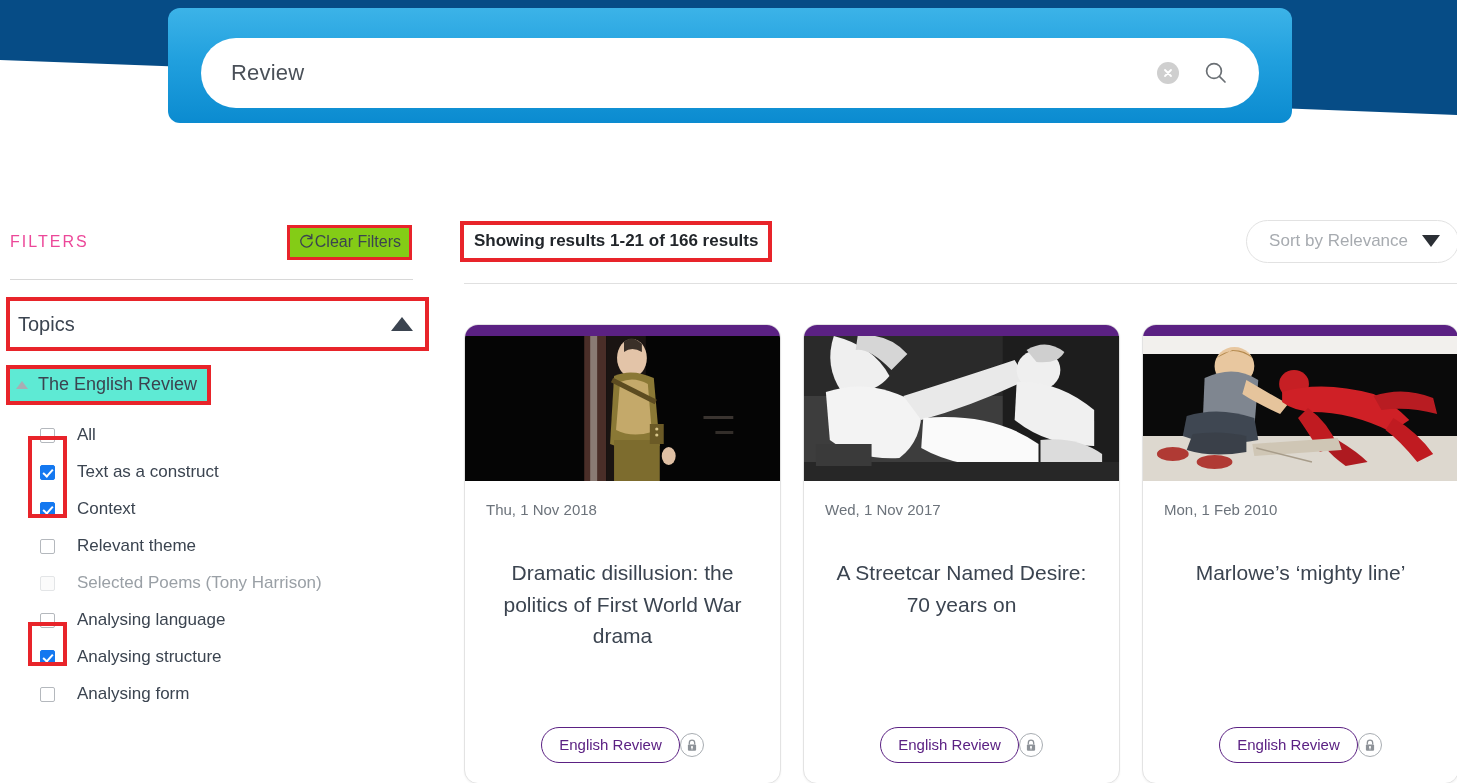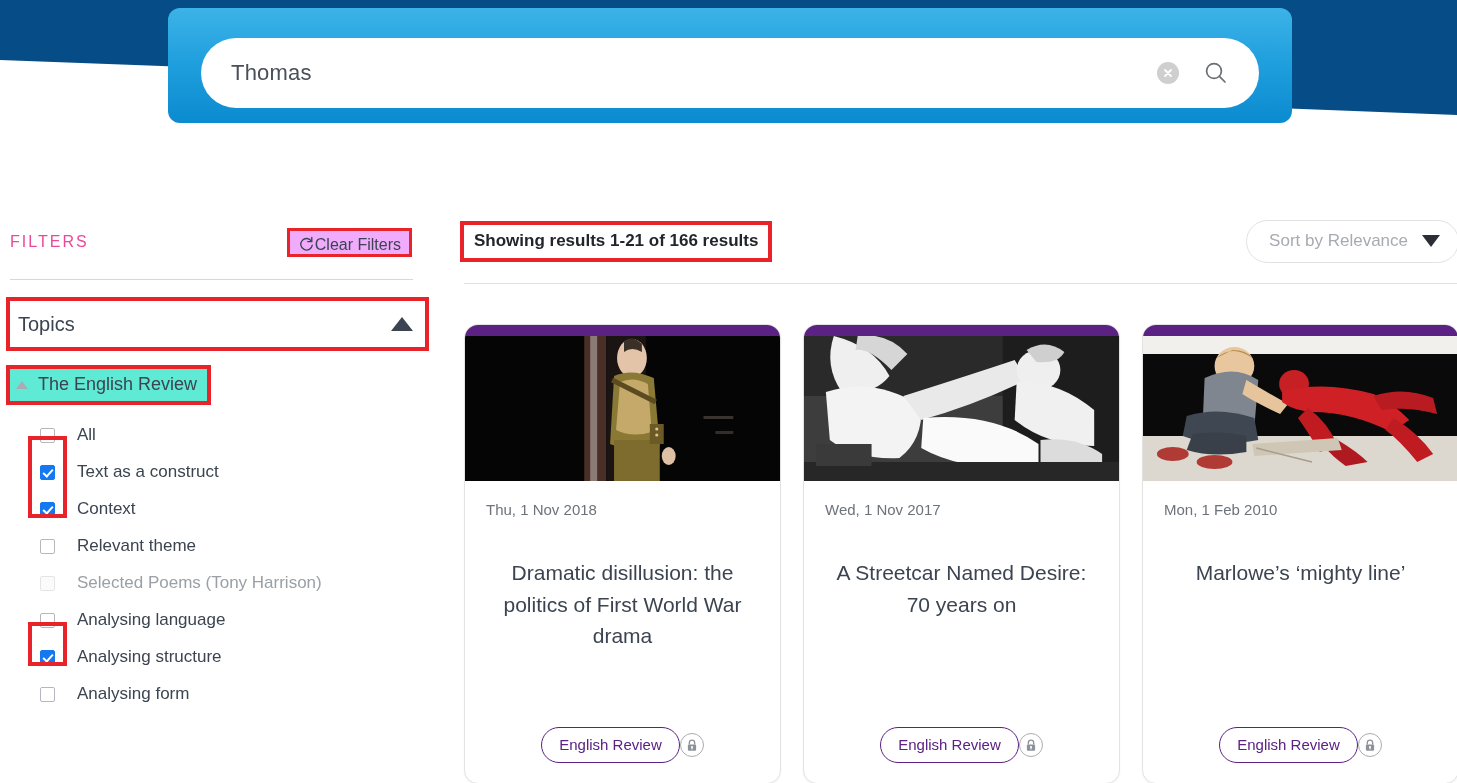--- a/index.html
+++ b/index.html
@@ -99,24 +99,24 @@
     color: #ec4899;
     font-weight: 400;
   }
   .clear-filters {
     display: flex;
     align-items: center;
     gap: 0;
     font-size: 16px;
     color: #3b4450;
     cursor: pointer;
-    padding: 5px 8px 0 8px;
+    padding: 5px 8px 6px 8px;
     outline: 3px solid #e8242a;
     outline-offset: 0px;
-    background: #f0abfc;
+    background: #84cc16;
     margin-right: 4px;
   }
   .divider {
     height: 1px;
     background: #d8d8d8;
     margin: 20px 0 0 0;
     width: 403px;
   }
   .topics-row {
     margin-top: 21px;
@@ -307,21 +307,21 @@
 </head>
 <body>
 
 <div class="header">
   <svg class="navy-shape" viewBox="0 0 1457 140" preserveAspectRatio="none">
     <path d="M0,0 L1457,0 L1457,115 L760,88 L0,60 Z" fill="#064C86"></path>
   </svg>
 
   <div class="search-shell">
     <div class="search-field">
-      <div class="search-text" title="Search">Thomas</div>
+      <div class="search-text" title="Search">Review</div>
       <div class="clear-btn">
         <svg width="14" height="14" viewBox="0 0 14 14" aria-hidden="true">
           <path d="M4 4 L10 10 M10 4 L4 10" stroke="#ffffff" stroke-width="1.8" stroke-linecap="round"></path>
         </svg>
       </div>
       <div class="search-icon-btn">
         <svg width="26" height="26" viewBox="0 0 26 26" aria-hidden="true">
           <circle cx="11" cy="11" r="7.4" fill="none" stroke="#6a6f74" stroke-width="1.7"></circle>
           <line x1="16.4" y1="16.4" x2="22" y2="22" stroke="#6a6f74" stroke-width="1.7" stroke-linecap="round"></line>
         </svg>

